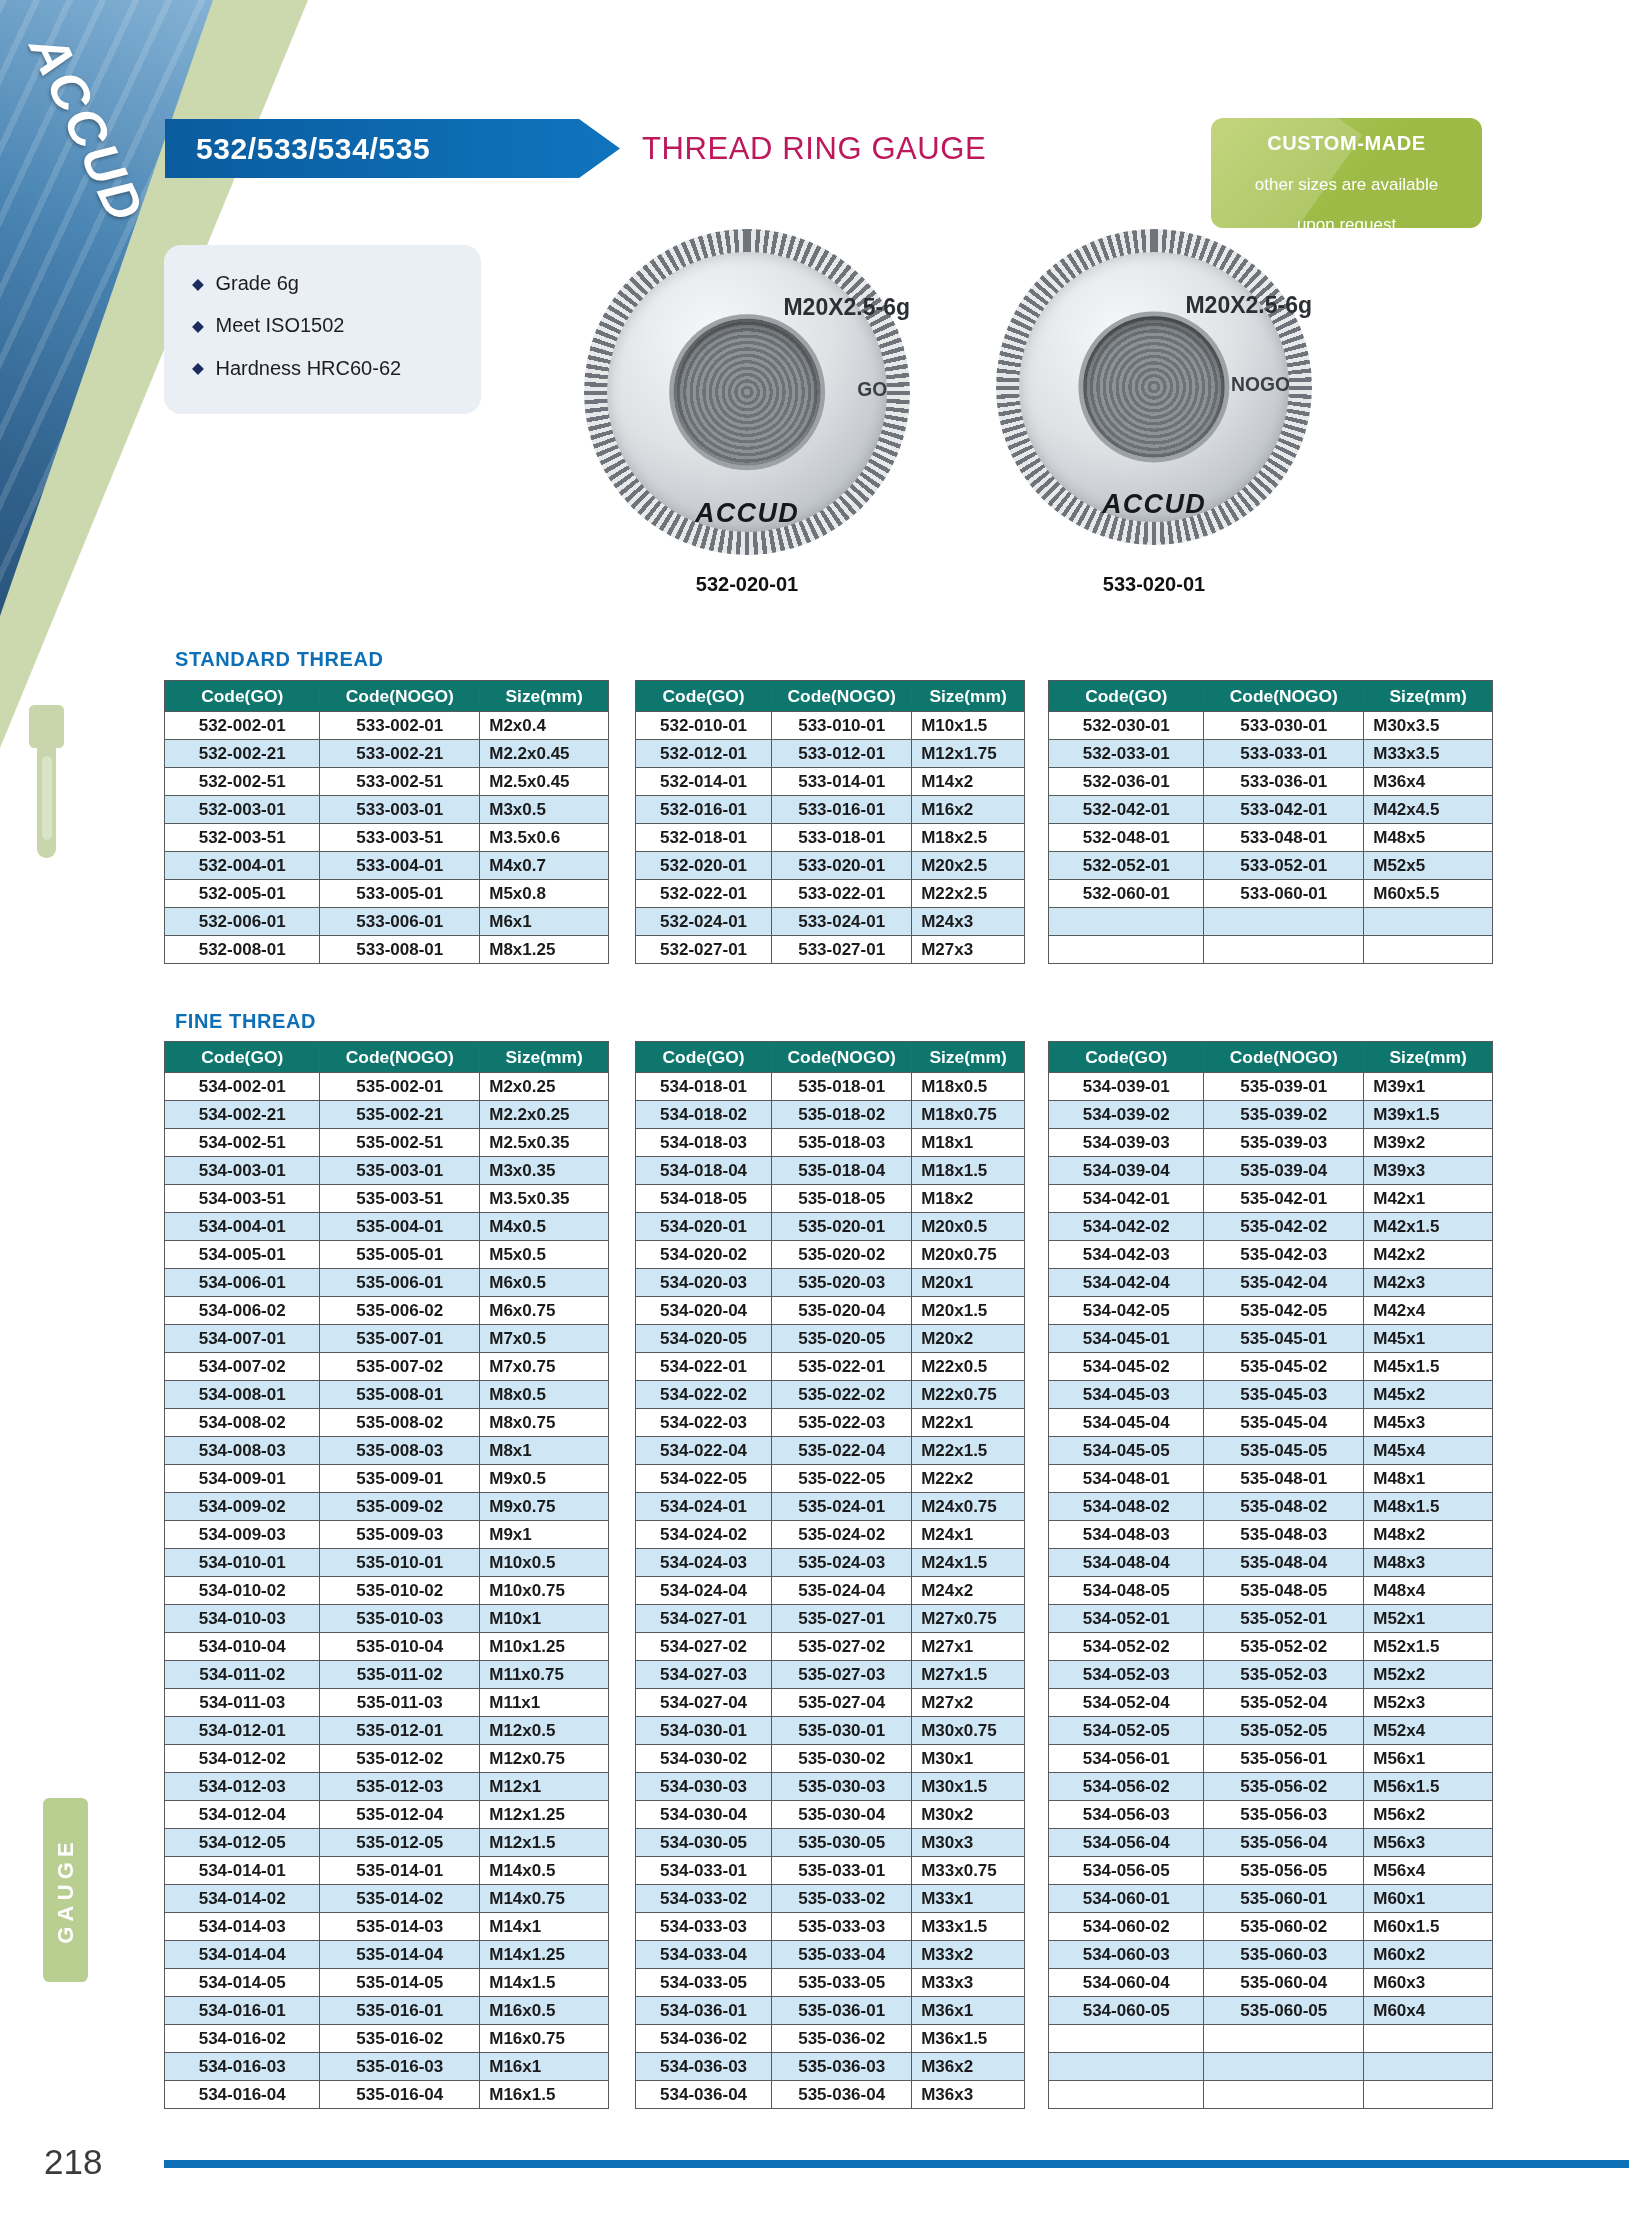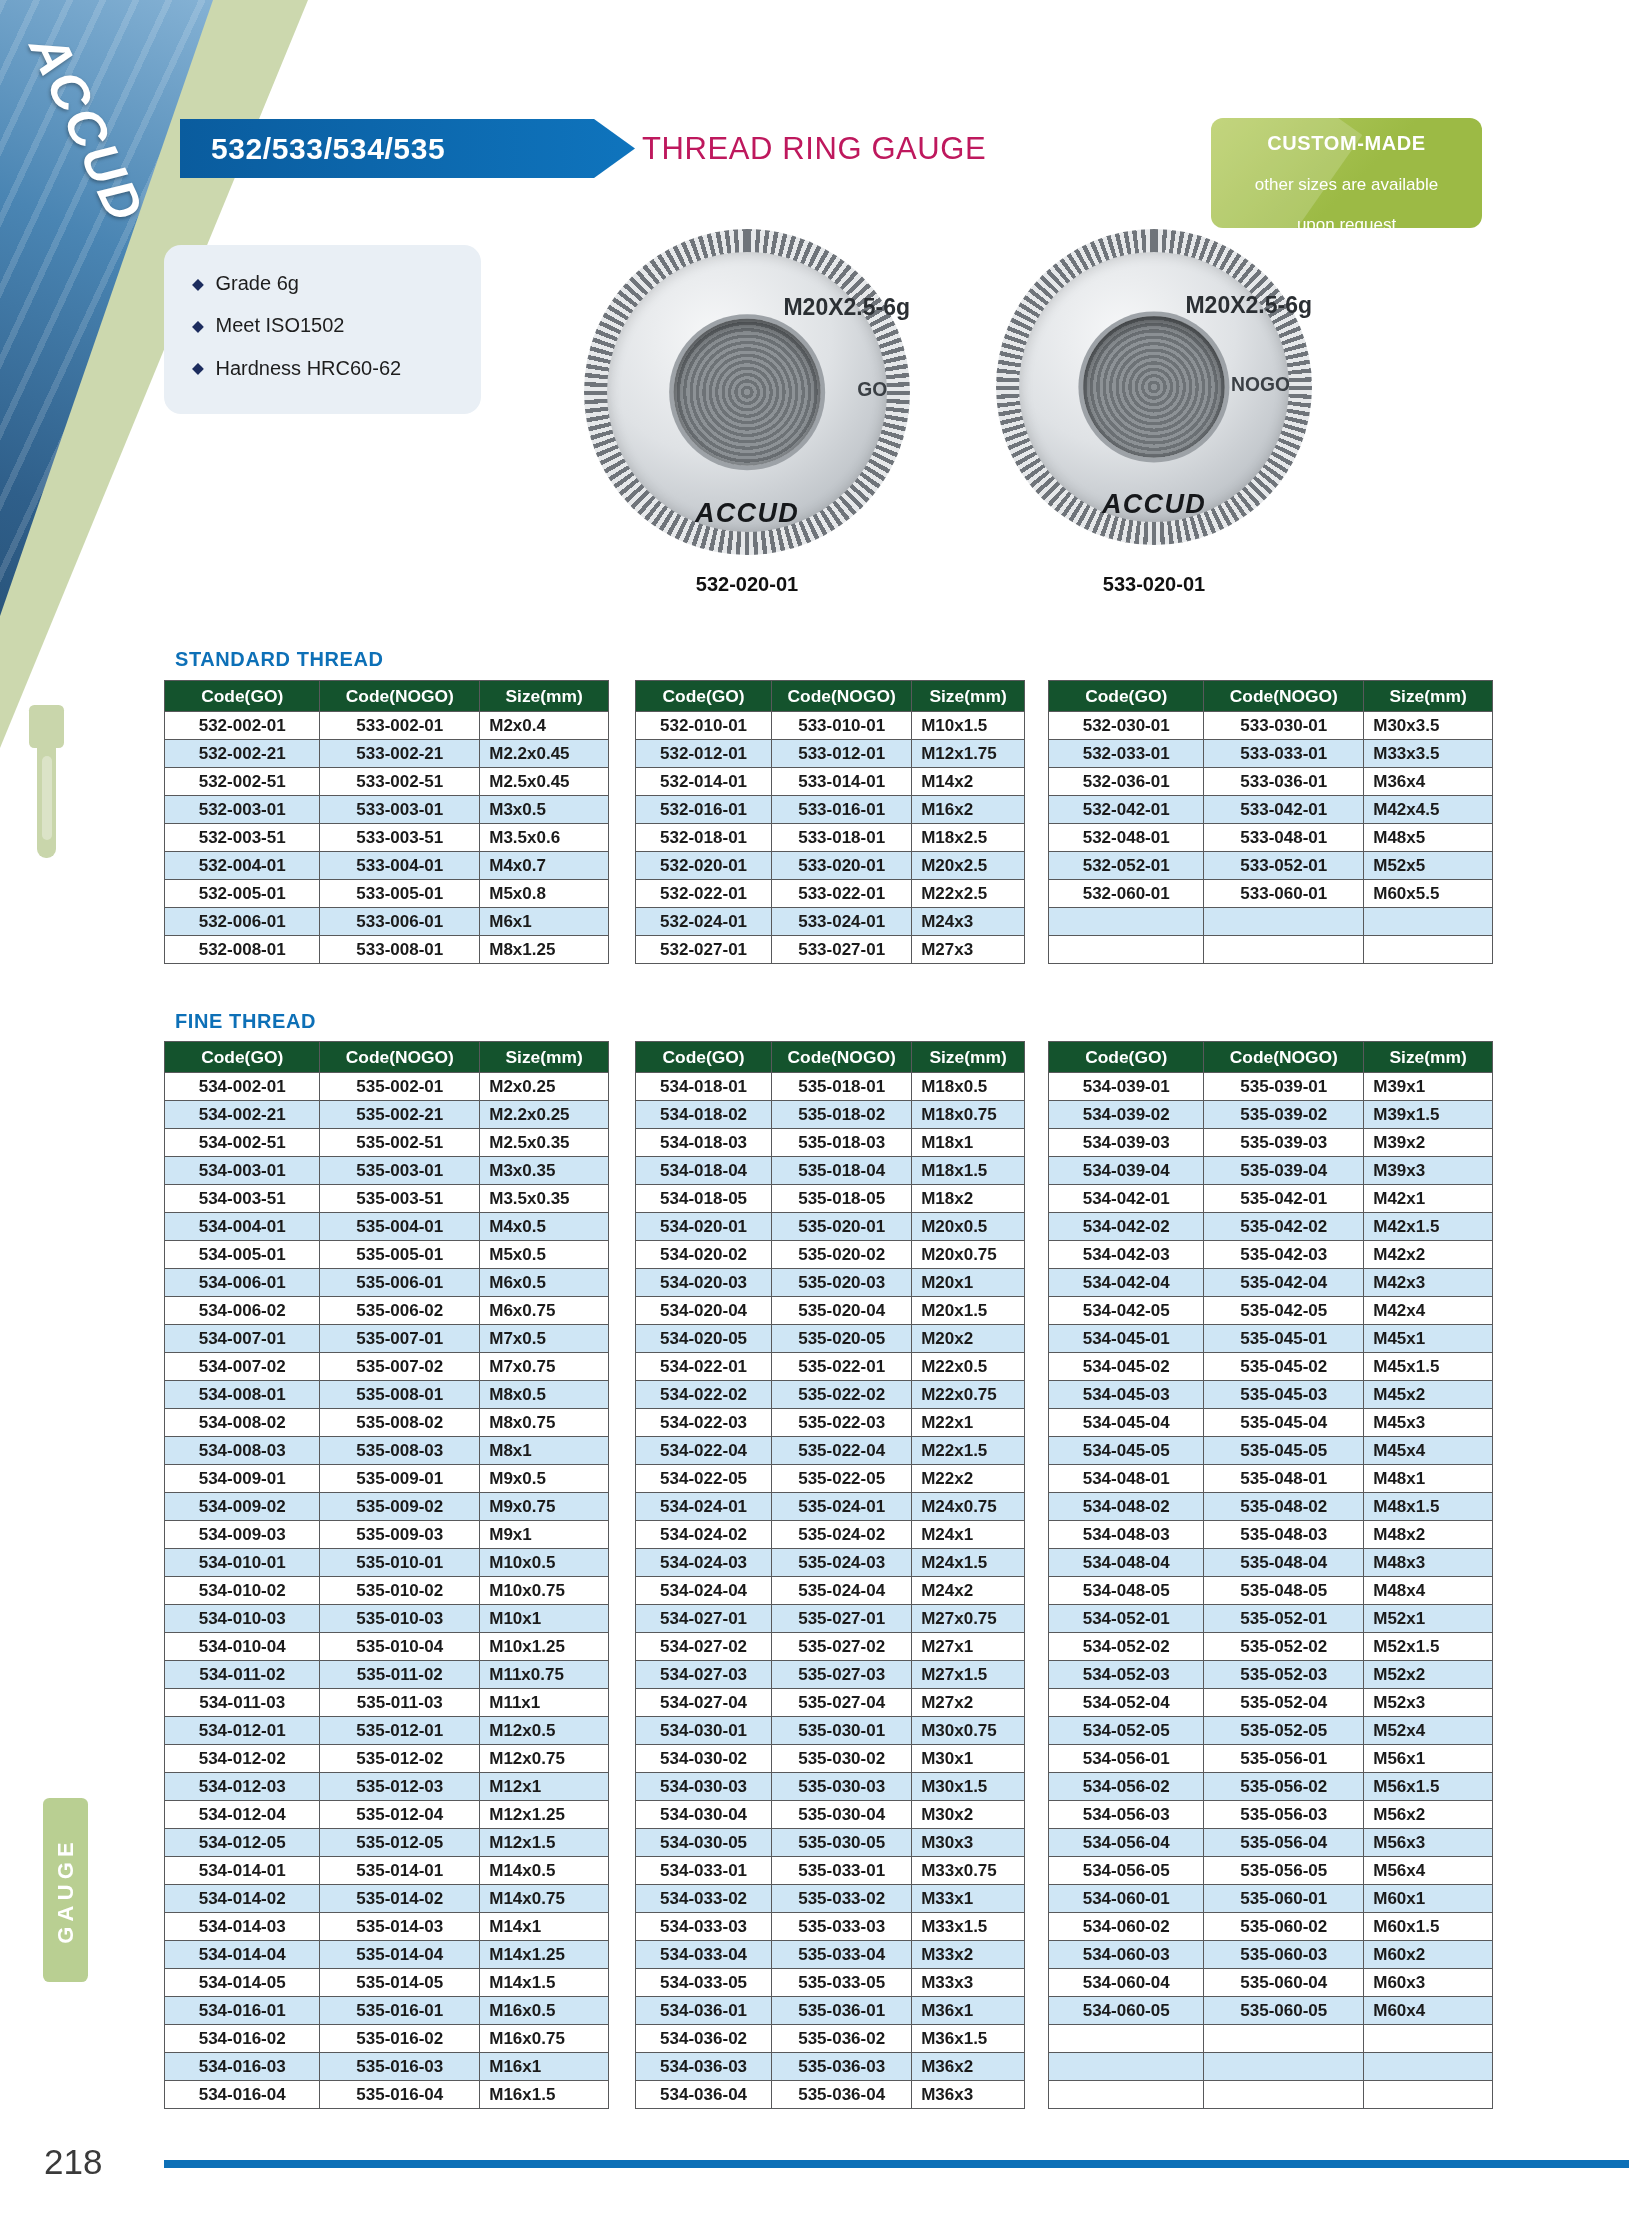--- a/index.html
+++ b/index.html
@@ -24,21 +24,21 @@
     background:#c9d6ab; border-radius:5.2px; }
   .tool-icon::after { content:""; position:absolute; left:4.5px; top:43px; width:10.3px; height:84px;
     background:#ffffff55; border-radius:5.2px; }
   .gauge-tab { position:absolute; left:43px; top:1798px; width:45px; height:184px;
     background:#b9cf92; border-radius:6.4px; display:flex; align-items:center; justify-content:center; }
   .gauge-tab span { writing-mode: vertical-rl; transform: rotate(180deg);
     color:#ffffff; font-weight:bold; font-size:22px; letter-spacing:5.2px; }
   .page-number { position:absolute; left:44px; top:2142px; font-size:35px; color:#3a3a3a; }
 
   
-  .model-banner { position:absolute; left:180px; top:119px; width:455px; height:59px;
+  .model-banner { position:absolute; left:165px; top:119px; width:455px; height:59px;
     background: linear-gradient(90deg,#0a5c9e,#0f74bd);
     clip-path: polygon(0 0, 91% 0, 100% 50%, 91% 100%, 0 100%);
     color:#ffffff; font-size:30px; font-weight:bold; line-height:59px; padding-left:31px; letter-spacing:0.6px; }
   .page-title { position:absolute; left:642px; top:119px; height:59px; line-height:59px;
     font-size:31px; font-weight:normal; color:#be185d; letter-spacing:0.6px; }
   .custom-badge { position:absolute; left:1211px; top:118px; width:271px; height:110px;
     background: linear-gradient(135deg,#b6cc62 0%, #9cba45 55%);
     border-radius:12px; text-align:center; color:#ffffff; padding-top:14px; overflow:hidden; }
   .custom-badge::after { content:""; position:absolute; left:-26px; top:-39px; width:142px; height:168px;
     background:rgba(255,255,255,.18); transform:rotate(35deg); }
@@ -67,21 +67,21 @@
     font-weight:bold; font-size:23px; color:#2b2f33; }
   .ring .gtype { position:absolute; right:7%; top:46%; font-weight:bold; font-size:19.3px; color:#3a3f44; }
   .ring .rbrand { position:absolute; bottom:8%; width:100%; text-align:center;
     font-weight:900; font-style:italic; font-size:27px; color:#16181b; letter-spacing:1.3px; }
   .ring-caption { position:absolute; text-align:center; font-size:20px; font-weight:bold; color:#111; }
 
   
   .section-title { position:absolute; font-size:20px; font-weight:bold; color:#0d70b7; letter-spacing:0.6px; }
   .tbl { position:absolute; }
   .tbl table { width:100%; border-collapse:collapse; table-layout:fixed; }
-  .tbl th { background:#14532d; color:#ffffff; font-size:17.4px; font-weight:bold;
+  .tbl th { background:#0f766e; color:#ffffff; font-size:17.4px; font-weight:bold;
     border:0.6px solid #58595b; height:31px; text-align:center; }
   .tbl td { border:0.6px solid #58595b; height:28px; font-size:17px; font-weight:bold;
     color:#1a1a1a; text-align:center; padding:0 3.9px; white-space:nowrap; overflow:hidden; }
   .tbl td.size { text-align:left; padding-left:9px; }
   .tbl tbody tr:nth-child(even) td { background:#cfe6f5; }
   .tbl th:nth-child(1), .tbl td:nth-child(1) { width:35%; }
   .tbl th:nth-child(2), .tbl td:nth-child(2) { width:36%; }
   .tbl th:nth-child(3), .tbl td:nth-child(3) { width:29%; }
 
   .footer-bar { position:absolute; left:164px; top:2160px; width:1465px; height:8.4px; background:#0d70b7; }

